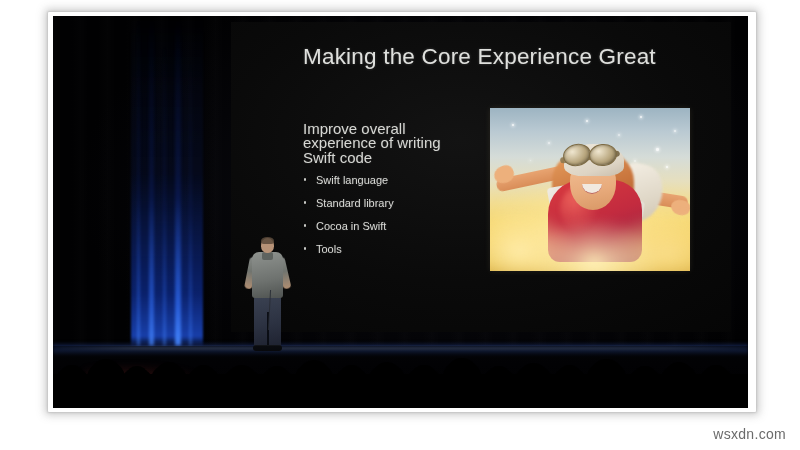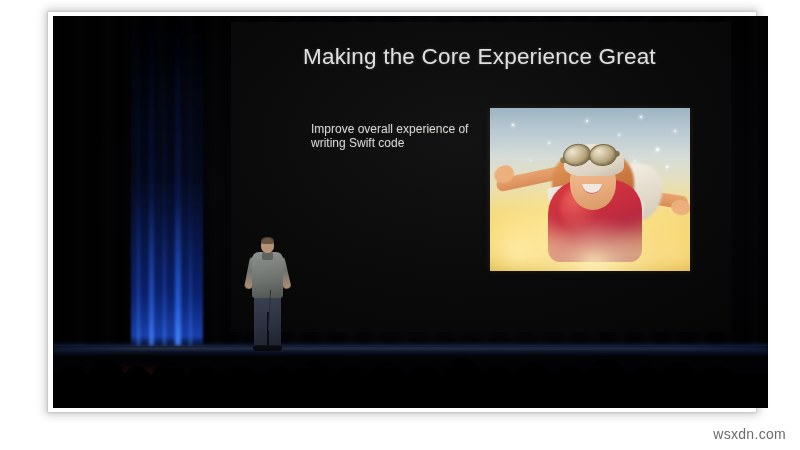--- a/index.html
+++ b/index.html
@@ -33,21 +33,20 @@
   }
 
   .photo {
     position: absolute;
     left: 53px;
     top: 16px;
     width: 695px;
     height: 392px;
     overflow: hidden;
     background: #000000;
-    padding-left: 20px;
   }
 
   
   .hall {
     position: absolute;
     inset: 0;
     background:
       radial-gradient(ellipse 380px 220px at 58% 44%, rgba(16,18,26,0.85) 0%, rgba(4,4,7,0.98) 70%, #010102 100%),
       #010102;
   }
@@ -124,26 +123,26 @@
   }
 
   .slide-body {
     position: absolute;
     left: 72px;
     top: 100px;
     width: 180px;
   }
 
   .intro {
-    font-size: 12px;
+    font-size: 15px;
     line-height: 14.4px;
     font-weight: 400;
     color: #d6d7d3;
     text-shadow: 0 0 2px rgba(255,255,255,0.16);
-    margin: 0 0 8px 8px;
+    margin: 0 0 8px 0;
     width: 160px;
   }
 
   .bullets {
     list-style: none;
     margin: 0;
     padding: 0;
   }
   .bullets li {
     position: relative;
@@ -494,20 +493,38 @@
       <div class="cstripe s4"></div>
       <div class="cstripe s5"></div>
     </div>
 
     <div class="slide">
 
       <div class="slide-title">Making the Core Experience Great</div>
 
       <div class="slide-body">
         <p class="intro">Improve overall experience of writing Swift code</p>
+        <ul class="bullets">
+          <li>
+            <span class="dot"></span>
+            <span>Swift language</span>
+          </li>
+          <li>
+            <span class="dot"></span>
+            <span>Standard library</span>
+          </li>
+          <li>
+            <span class="dot"></span>
+            <span>Cocoa in Swift</span>
+          </li>
+          <li>
+            <span class="dot"></span>
+            <span>Tools</span>
+          </li>
+        </ul>
       </div>
 
       <div class="slide-photo">
         <div class="sp-sky"></div>
 
         <div class="star" style="left:22px;  top:16px; width:2px;   height:2px;"></div>
         <div class="star" style="left:58px;  top:34px; width:1.6px; height:1.6px; opacity:.6;"></div>
         <div class="star" style="left:96px;  top:12px; width:2.4px; height:2.4px;"></div>
         <div class="star" style="left:128px; top:26px; width:1.6px; height:1.6px; opacity:.55;"></div>
         <div class="star" style="left:150px; top:8px;  width:2px;   height:2px;"></div>

